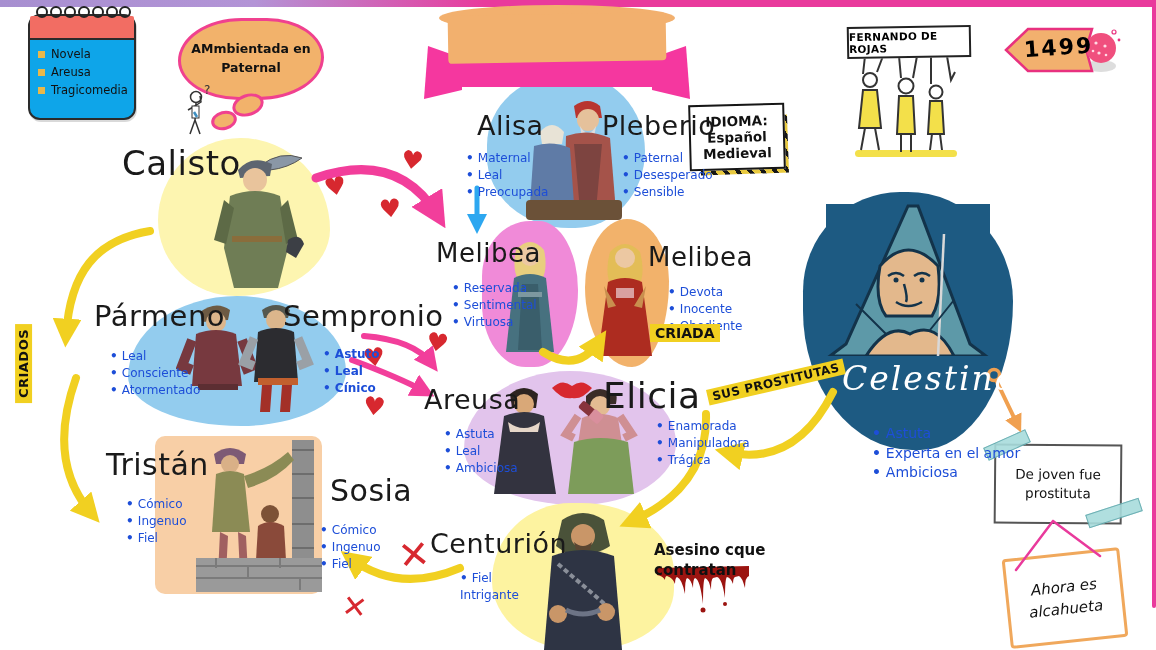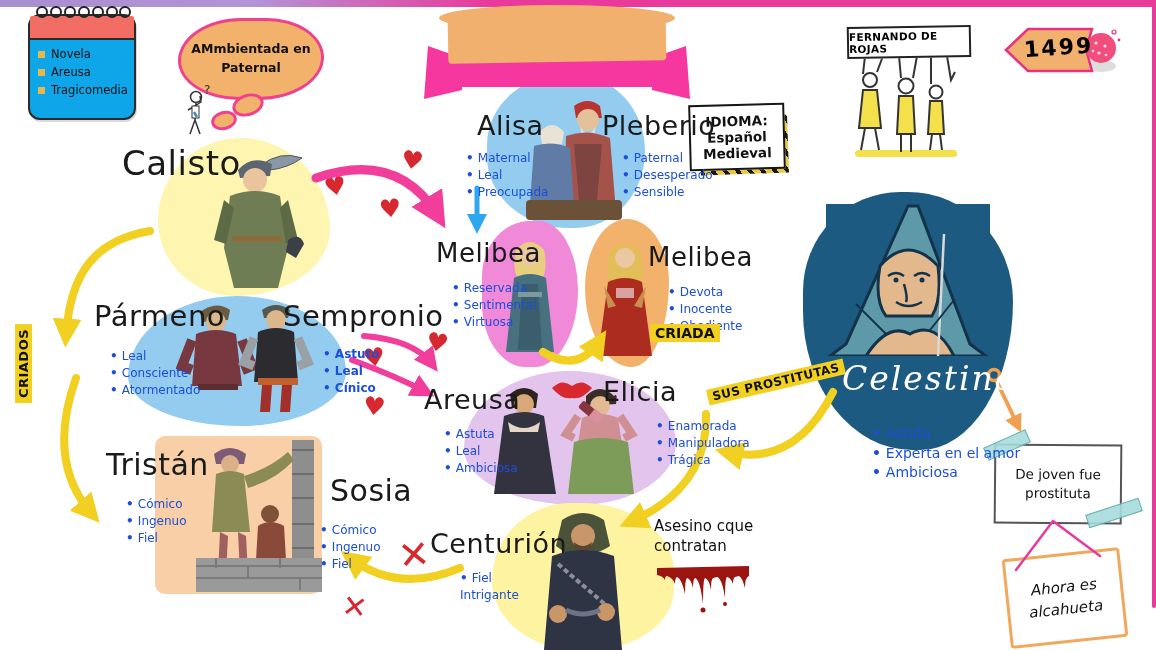--- a/index.html
+++ b/index.html
@@ -65,21 +65,21 @@
     background:repeating-linear-gradient(55deg,#161616 0 4px,#e8c93f 4px 10px);transform:rotate(-2deg);}
   .idioma{position:absolute;left:689px;top:104px;width:92px;height:62px;background:#fff;border:2.5px solid #161616;
     transform:rotate(-1.5deg);display:flex;flex-direction:column;align-items:center;justify-content:center;
     font-size:13.5px;font-weight:bold;line-height:1.2;color:#111;}
   
   .hl{background:#f1d021;color:#111;font-weight:bold;padding:1px 5px;}
   .lbl-criada{position:absolute;left:650px;top:324px;font-size:14px;text-align:right;}
   .lbl-criados{position:absolute;left:-16px;top:355px;font-size:13px;transform:rotate(-90deg);letter-spacing:.5px;}
   .lbl-prostitutas{position:absolute;left:706px;top:374px;font-size:12px;transform:rotate(-13deg);letter-spacing:.4px;}
   
-  .asesino{position:absolute;left:654px;top:516px;font-size:15px;font-weight:normal;line-height:1.35;color:#111;}
+  .asesino{position:absolute;left:654px;top:540px;font-size:15px;font-weight:bold;line-height:1.35;color:#111;}
   
   .note-dejoven{position:absolute;left:994px;top:444px;width:124px;height:76px;background:#fff;border:2px solid #555;
     display:flex;align-items:center;justify-content:center;text-align:center;font-size:13.5px;line-height:1.4;color:#111;transform:rotate(.5deg);}
   .note-ahora{position:absolute;left:1006px;top:553px;width:112px;height:84px;background:#fff;border:3px solid #f0a85c;border-radius:4px;
     display:flex;align-items:center;justify-content:center;text-align:center;font-size:15px;font-style:italic;line-height:1.5;color:#111;transform:rotate(-6deg);}
   .tape{position:absolute;width:44px;height:12px;background:#a8dcdc;border:1px solid #5fa8ad;opacity:.9;}
   
   .heart{position:absolute;color:#d7282f;font-size:25px;line-height:1;}
   .xmark{position:absolute;color:#d7282f;font-weight:bold;line-height:1;}
   
@@ -418,21 +418,21 @@
     <li>Fiel</li>
   </ul>
 
   <div class="txt char-name" style="left:424px;top:386px;font-size:27px;">Areusa</div>
   <ul class="traits txt" style="left:436px;top:418px;">
     <li>Astuta</li>
     <li>Leal</li>
     <li>Ambiciosa</li>
   </ul>
 
-  <div class="txt char-name" style="left:603px;top:378px;font-size:27px;">Elicia</div>
+  <div class="txt char-name" style="left:603px;top:378px;font-size:36px;">Elicia</div>
   <ul class="traits txt" style="left:648px;top:410px;">
     <li>Enamorada</li>
     <li>Manipuladora</li>
     <li>Trágica</li>
   </ul>
   <div class="txt hl lbl-prostitutas">SUS PROSTITUTAS</div>
 
   <div class="txt char-name script white" style="left:842px;top:362px;font-size:33px;letter-spacing:2px;">Celestina</div>
   <ul class="traits txt" style="left:864px;top:416px;font-size:14px;">
     <li>Astuta</li>

